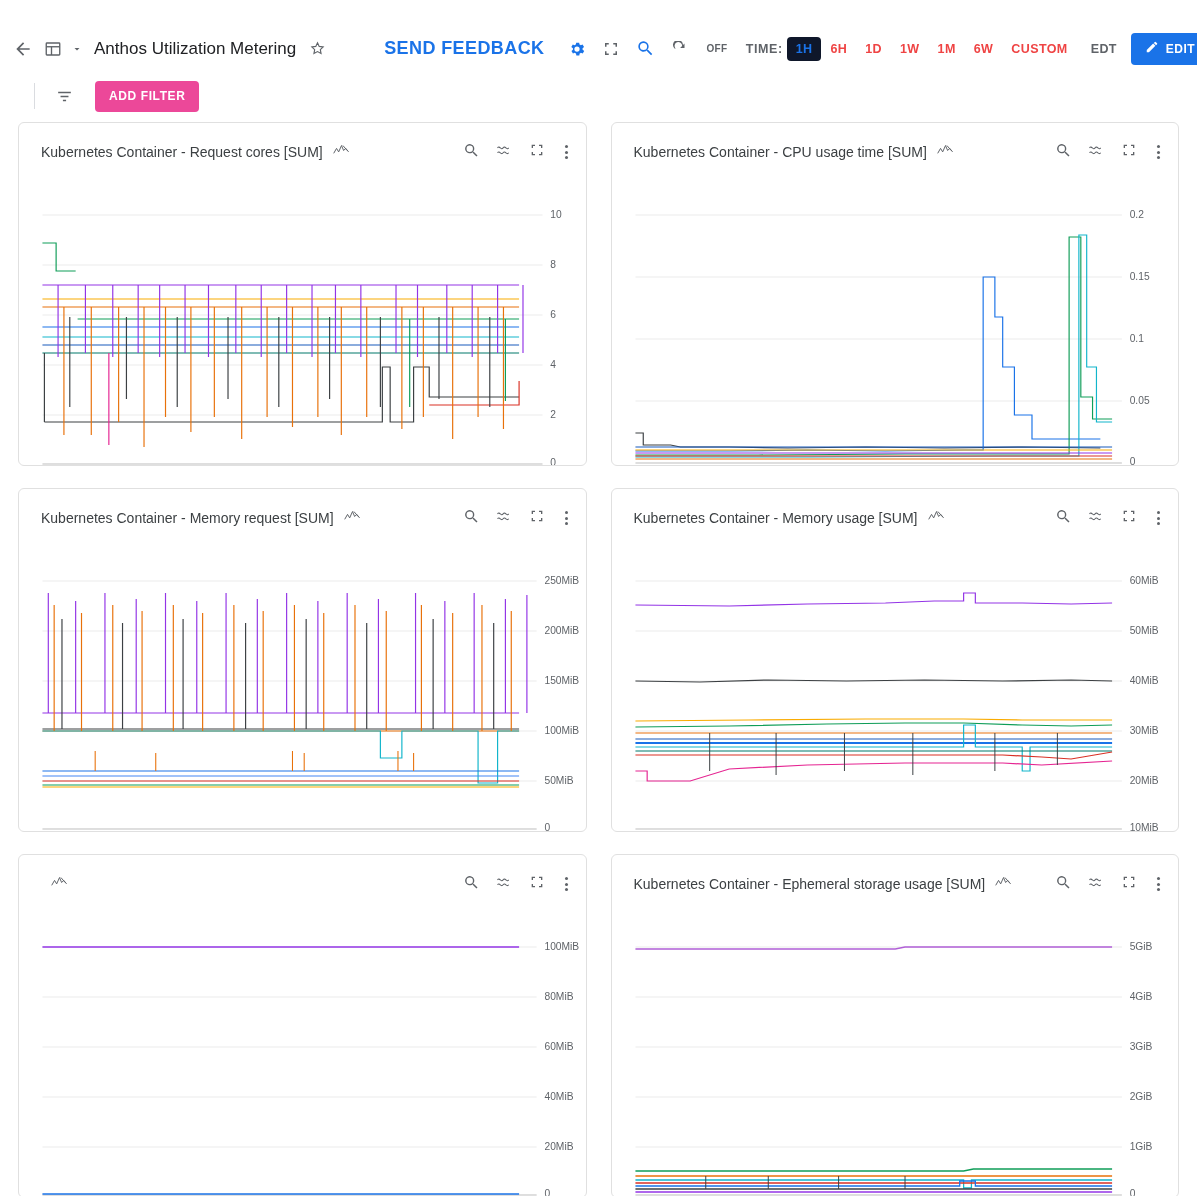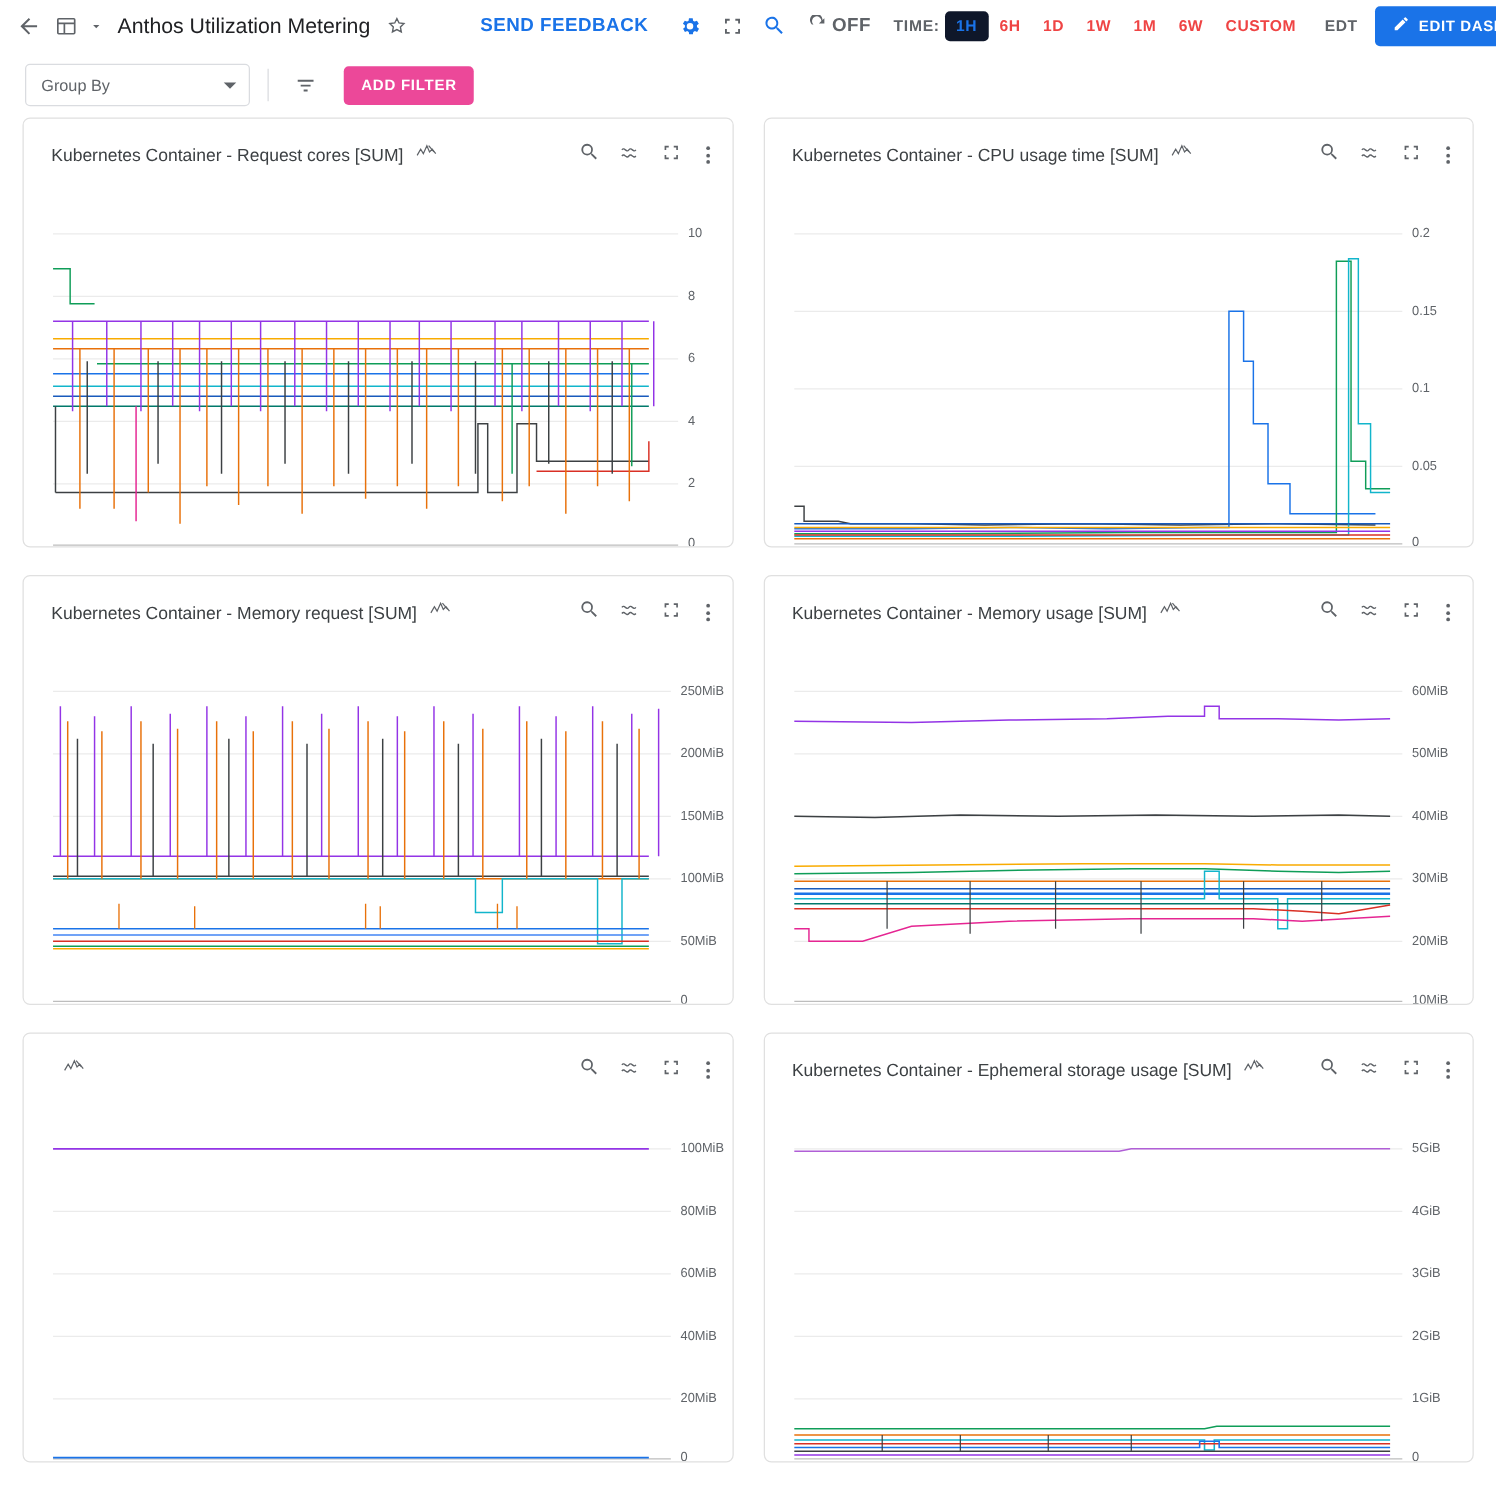--- a/index.html
+++ b/index.html
@@ -14,49 +14,50 @@
 
   
   .topbar {
     height: 42px;
     display: flex;
     align-items: center;
     padding: 0 10px 0 8px;
     gap: 0;
     border-bottom: 1px solid #ffffff;
     background: #ffffff;
+    margin-top: 28px;
   }
   .icon-btn {
     width: 30px; height: 30px;
     display: flex; align-items: center; justify-content: center;
     color: #5f6368;
     border-radius: 50%;
     flex: none;
   }
   .icon-btn svg { display:block; }
   .title {
     font-size: 17px;
     color: #202124;
     margin-left: 8px;
     margin-right: 6px;
     white-space: nowrap;
   }
   .send-feedback {
     color:#1a73e8;
-    font-size: 15px;
+    font-size: 18px;
     font-weight: 600;
     letter-spacing: .4px;
     margin-left: 52px;
     margin-right: 18px;
     white-space: nowrap;
   }
   .grp-icons { display:flex; align-items:center; gap:4px; }
   .off-btn {
-    display:flex; gap:4px;
-    color:#5f6368; font-size:15px; font-weight:600; letter-spacing:.4px;
+    display:flex; align-items:center; gap:19px;
+    color:#5f6368; font-size:10px; font-weight:600; letter-spacing:.4px;
     margin-left: 12px;
   }
   .time-label {
     color:#5f6368; font-size:12.5px; font-weight:600; letter-spacing:.6px;
     margin-left: 18px; margin-right: 4px;
   }
   .range {
     font-size: 12.5px; font-weight: 600; letter-spacing:.4px;
     color:#ef4444;
     padding: 5px 9px;
@@ -217,24 +218,20 @@
     <span>
       <svg width="14" height="14" viewBox="0 0 24 24" fill="#fff">
           <path d="M3 17.2V21h3.8L17.8 10 14 6.2 3 17.2zM20.7 7.1a1 1 0 000-1.4l-2.4-2.4a1 1 0 00-1.4 0l-1.8 1.8L18.9 8.9l1.8-1.8z"></path>
         </svg>
     </span>
     <span>EDIT DASHBOARD</span>
   </div>
 </div>
 
 <div class="filterbar">
-  <div class="groupby">
-    <span>Group By</span>
-    <span class="caret"></span>
-  </div>
   <div class="vdiv"></div>
   <div class="icon-btn">
     <svg width="19" height="19" viewBox="0 0 24 24" fill="currentColor">
         <path d="M4 6h16v2H4zM7 11h10v2H7zM10 16h4v2h-4z"></path>
       </svg>
   </div>
   <div class="add-filter">ADD FILTER</div>
 </div>
 
 <div class="grid">

